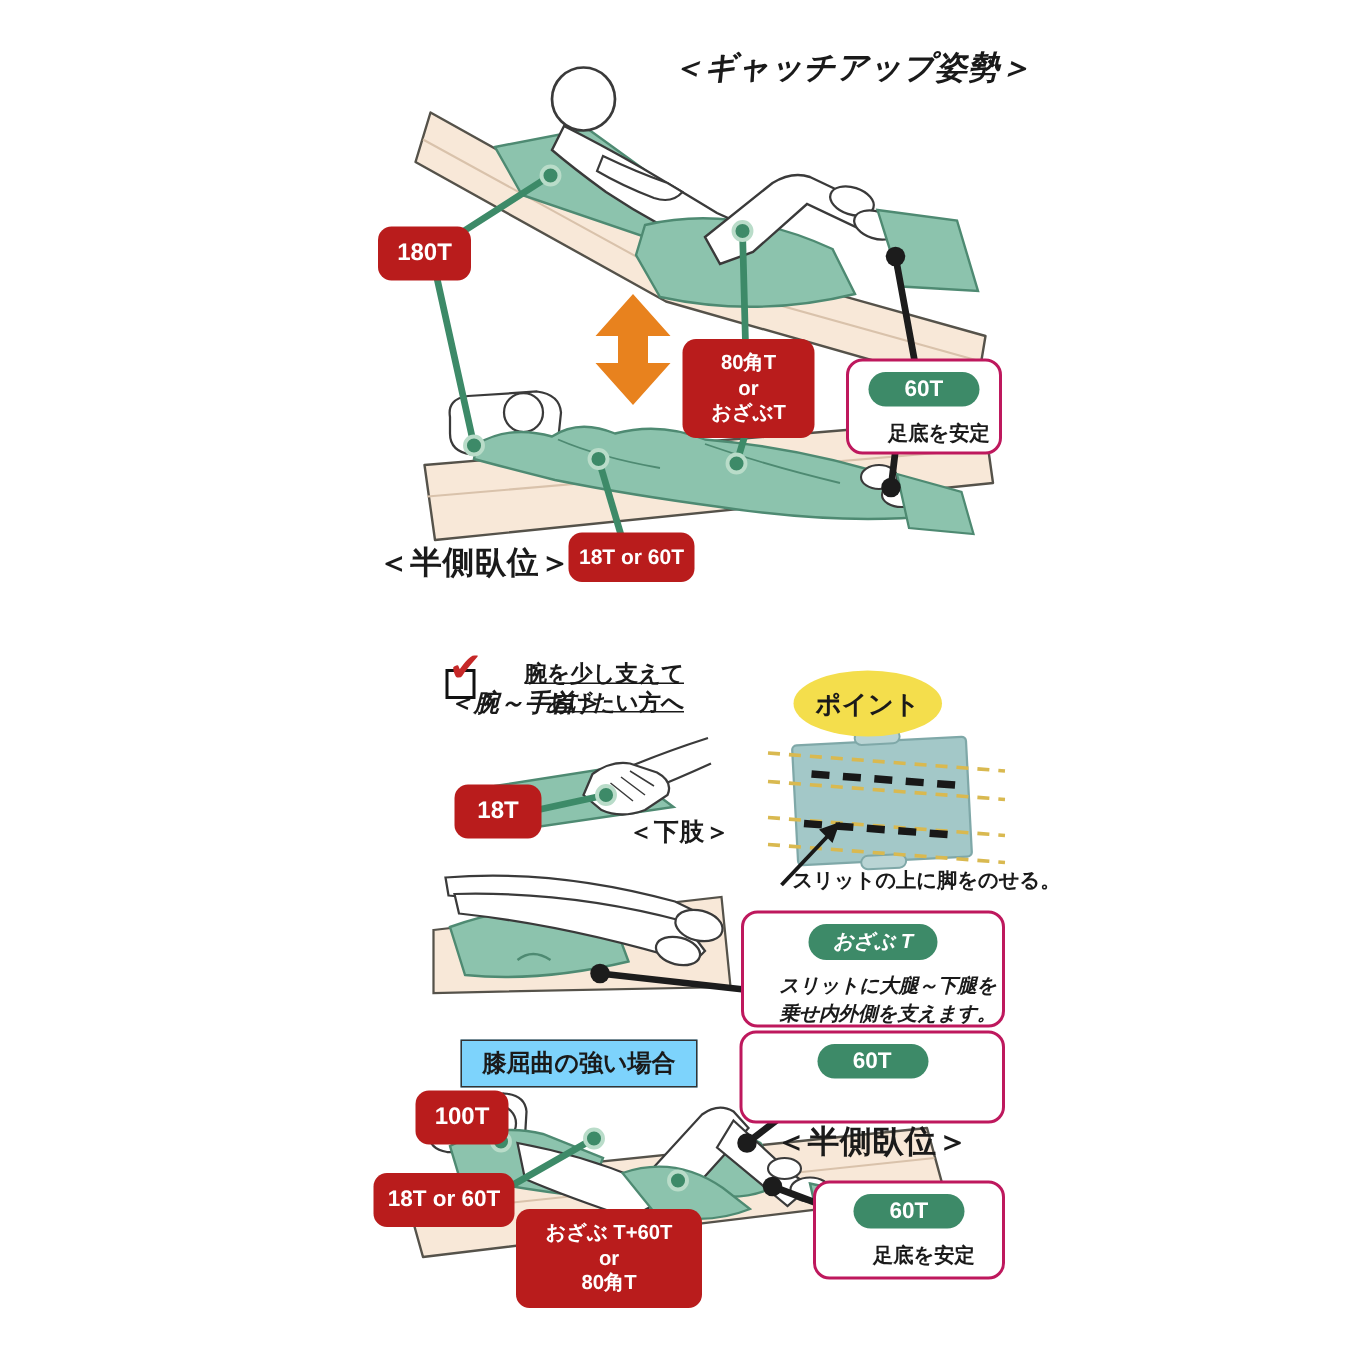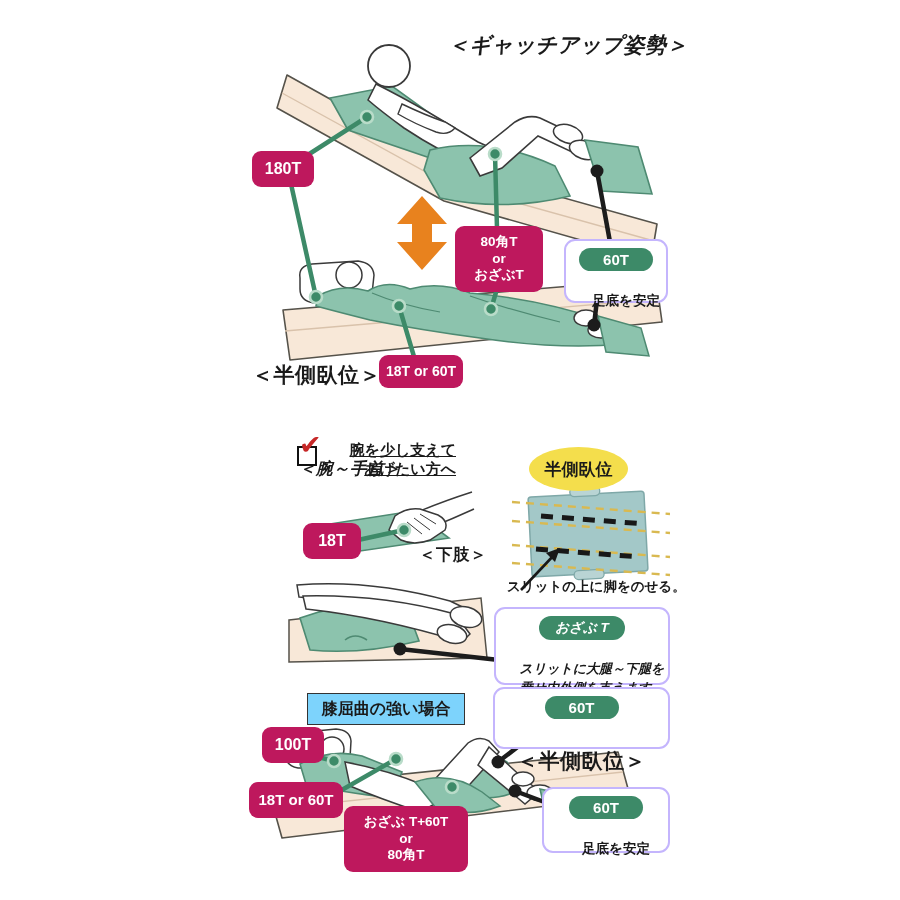--- a/index.html
+++ b/index.html
@@ -1,40 +1,40 @@
 <!DOCTYPE html>
 <html><head>
 <meta charset="utf-8">
 <style>
   html,body{margin:0;padding:0;background:#fff;}
   #stage{position:relative;width:900px;height:900px;background:#ffffff;overflow:hidden;
          font-family:"Liberation Sans","DejaVu Sans",sans-serif;color:#1a1a1a;}
   #art{position:absolute;left:0;top:0;z-index:1;}
-  .glabel{background:#be185d;color:#fff;border-radius:9px;font-weight:bold;
+  .glabel{background:#b91c1c;color:#fff;border-radius:9px;font-weight:bold;
           display:flex;align-items:center;justify-content:center;text-align:center;
           white-space:pre-line;line-height:1.25;z-index:3;position:absolute;}
-  .wbox{position:absolute;background:#fff;border:2px solid #c4b5fd;border-radius:11px;
+  .wbox{position:absolute;background:#fff;border:2px solid #be185d;border-radius:11px;
         text-align:center;z-index:3;padding-top:7px;box-sizing:border-box;}
   .badge{display:inline-block;background:#3d8a68;color:#fff;border-radius:13px;
          font-weight:bold;padding:3px 0;width:74px;font-size:15px;}
   .badge.wide{width:86px;font-size:13.5px;}
-  .wnote{font-weight:bold;font-size:13.5px;margin-top:20px;white-space:pre-line;line-height:1.45;padding-left:20px;}
+  .wnote{font-weight:bold;font-size:13.5px;margin-top:8px;white-space:pre-line;line-height:1.45;padding-left:20px;}
   .caption{position:absolute;font-weight:bold;z-index:3;letter-spacing:0.5px;}
   .title{font-size:21px;font-style:italic;}
   .side{font-size:21px;}
   .small-cap{font-size:16.5px;}
   .point{position:absolute;background:#f4de4c;border-radius:50%;display:flex;align-items:center;
          justify-content:center;font-weight:bold;font-size:17px;z-index:3;}
   .casebox{position:absolute;background:#7dd3fc;border:1.7px solid #333;font-weight:bold;
            font-size:16px;display:flex;align-items:center;justify-content:center;z-index:3;}
   .checknote{position:absolute;font-weight:bold;font-size:15px;line-height:1.25;
              white-space:pre-line;text-align:right;z-index:3;}
   .checkbox{position:absolute;width:16px;height:16px;border:2.6px solid #111;background:#fff;z-index:3;}
   .checkmark{position:absolute;color:#c62828;font-size:27px;font-weight:bold;z-index:4;line-height:1;}
-  .pnote{position:absolute;font-weight:bold;font-size:13.5px;z-index:3;}
+  .pnote{position:absolute;font-weight:bold;font-size:13.5px;z-index:3;text-align:right;}
 </style>
 </head>
 <body>
 
 <div id="stage">
 
 <svg id="art" width="900" height="900" viewBox="0 0 900 900">
 
   <g>
     <path d="M287,75 L450,166 L657,224 L651,260 L444,201 L277,108 Z" fill="#f8e8d8" stroke="#55524a" stroke-width="1.6" stroke-linejoin="round"></path>
@@ -182,35 +182,35 @@
 
 <div class="checkbox" style="left:297px;top:446px;"></div>
 <div class="checkmark" style="left:299px;top:432px;">✔</div>
 <div class="checknote" style="left:318px;top:441px;width:138px;text-decoration:underline;">腕を少し支えて
 あげたい方へ</div>
 
 <div class="caption small-cap" style="left:299px;top:458px;font-style:italic;">＜腕～手首＞</div>
 
 <div class="glabel" style="left:303px;top:523px;width:58px;height:36px;font-size:16px;">18T</div>
 
-<div class="point" style="left:529px;top:447px;width:99px;height:44px;">半側臥位</div>
+<div class="point" style="left:529px;top:447px;width:99px;height:44px;">ポイント</div>
 
 <div class="pnote" style="left:507px;top:578px;width:200px;">スリットの上に脚をのせる。</div>
 
 <div class="caption small-cap" style="left:419px;top:544px;">＜下肢＞</div>
 
 <div class="wbox" style="left:494px;top:607px;width:176px;height:78px;font-style:italic;">
   <span class="badge wide">おざぶ T</span>
   <div class="wnote" style="font-size:13px;">スリットに大腿～下腿を
 乗せ内外側を支えます。</div>
 </div>
 
 <div class="casebox" style="left:307px;top:693px;width:156px;height:30px;">膝屈曲の強い場合</div>
 
-<div class="glabel" style="left:262px;top:727px;width:62px;height:36px;font-size:16px;">100T</div>
+<div class="glabel" style="left:277px;top:727px;width:62px;height:36px;font-size:16px;">100T</div>
 
 <div class="wbox" style="left:493px;top:687px;width:177px;height:62px;">
   <span class="badge">60T</span>
 </div>
 
 <div class="caption side" style="left:517px;top:747px;">＜半側臥位＞</div>
 
 <div class="glabel" style="left:249px;top:782px;width:94px;height:36px;font-size:15px;">18T or 60T</div>
 
 <div class="glabel" style="left:344px;top:782px;width:124px;height:66px;font-size:13.5px;margin-top:24px;">おざぶ T+60T

